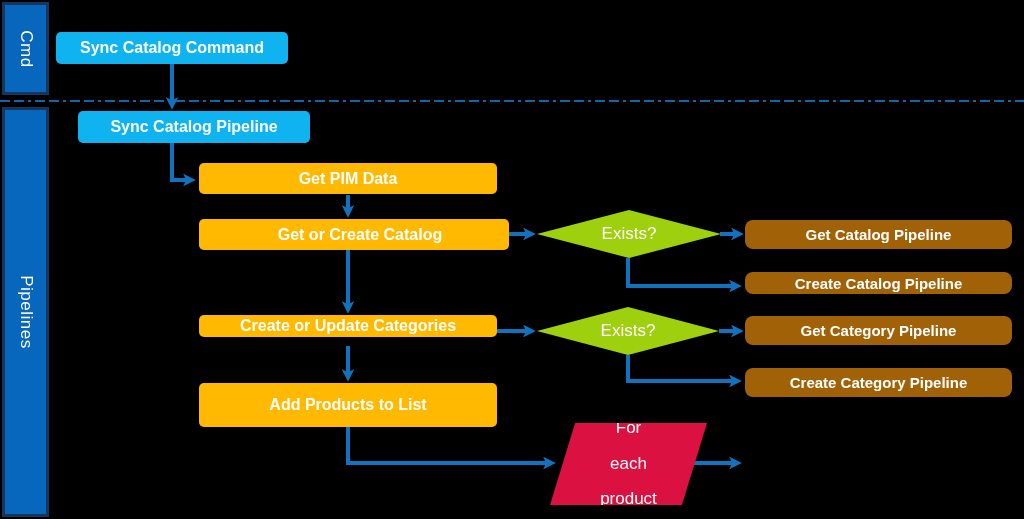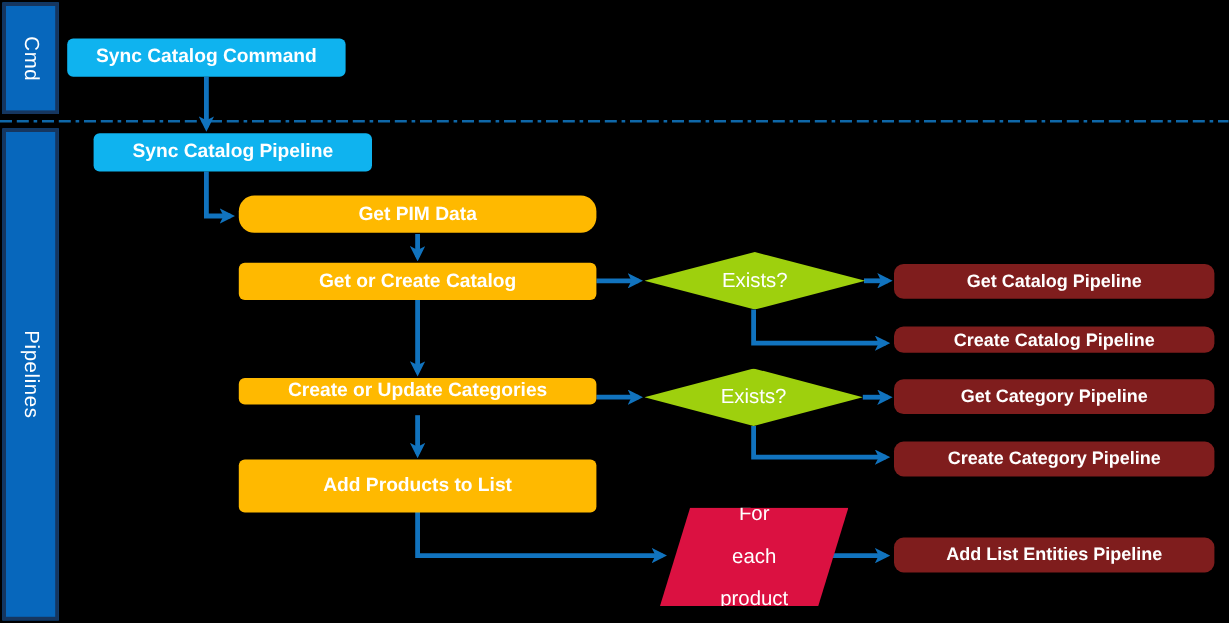--- a/index.html
+++ b/index.html
@@ -16,38 +16,38 @@
   .lane .vtext{
     transform:rotate(90deg);white-space:nowrap;color:#FFFFFF;
     font-size:17px;letter-spacing:0.5px;
   }
   .node{
     position:absolute;display:flex;align-items:center;justify-content:center;
     color:#FFFFFF;font-weight:bold;font-size:16px;z-index:2;
   }
   .proc-cyan{background:#0FB3EF;border-radius:5px;}
   .proc-orange{background:#FFB900;border-radius:5px;}
-  .pipe-cyan{background:#7f1d1d;border-radius:8px;font-size:15px;}
+  .pipe-cyan{background:#a16207;border-radius:8px;font-size:15px;}
   .diamond{
     background:#9ED00D;
     clip-path:polygon(50% 0,100% 50%,50% 100%,0 50%);
     font-weight:normal;font-size:17px;
   }
   .para{
     background:#DB1141;
     clip-path:polygon(16% 0,100% 0,84% 100%,0 100%);
     flex-direction:column;font-weight:normal;font-size:17px;line-height:1.45;
   }
   
   #lane-cmd{top:2px;height:87px;}
   #lane-pipelines{top:107px;height:404px;}
   #n-sync-command{left:56px;top:32px;width:232px;height:32px;}
   #n-sync-pipeline{left:56px;top:111px;width:232px;height:32px;margin-left:22px;}
-  #n-get-pim{left:199px;top:163px;width:298px;height:31px;border-radius:13px;}
-  #n-get-create-catalog{left:199px;top:219px;width:298px;height:31px;}
+  #n-get-pim{left:199px;top:163px;width:298px;height:31px;}
+  #n-get-create-catalog{left:199px;top:219px;width:298px;height:31px;padding-left:12px;}
   #n-exists-catalog{left:537px;top:210px;width:184px;height:48px;}
   #n-get-catalog-pipe{left:745px;top:220px;width:267px;height:29px;}
   #n-create-catalog-pipe{left:745px;top:272px;width:267px;height:22px;}
   #n-create-update-categories{left:199px;top:315px;width:298px;height:22px;}
   #n-exists-category{left:537px;top:307px;width:182px;height:48px;}
   #n-get-category-pipe{left:745px;top:316px;width:267px;height:29px;}
   #n-create-category-pipe{left:745px;top:368px;width:267px;height:29px;}
   #n-add-products{left:199px;top:383px;width:298px;height:44px;}
   #n-for-each{left:550px;top:423px;width:157px;height:82px;gap:11px;}
   #n-add-list-entities{left:745px;top:448px;width:267px;height:29px;}
@@ -138,17 +138,14 @@
   <div class="node proc-orange" id="n-add-products">
     <span>Add Products to List</span>
   </div>
 
   <div class="node para" id="n-for-each">
     <span>For</span>
     <span>each</span>
     <span>product</span>
   </div>
 
-  <div class="node pipe-cyan" id="n-add-list-entities">
-    <span>Add List Entities Pipeline</span>
-  </div>
 
 </div>
 
 </body></html>

